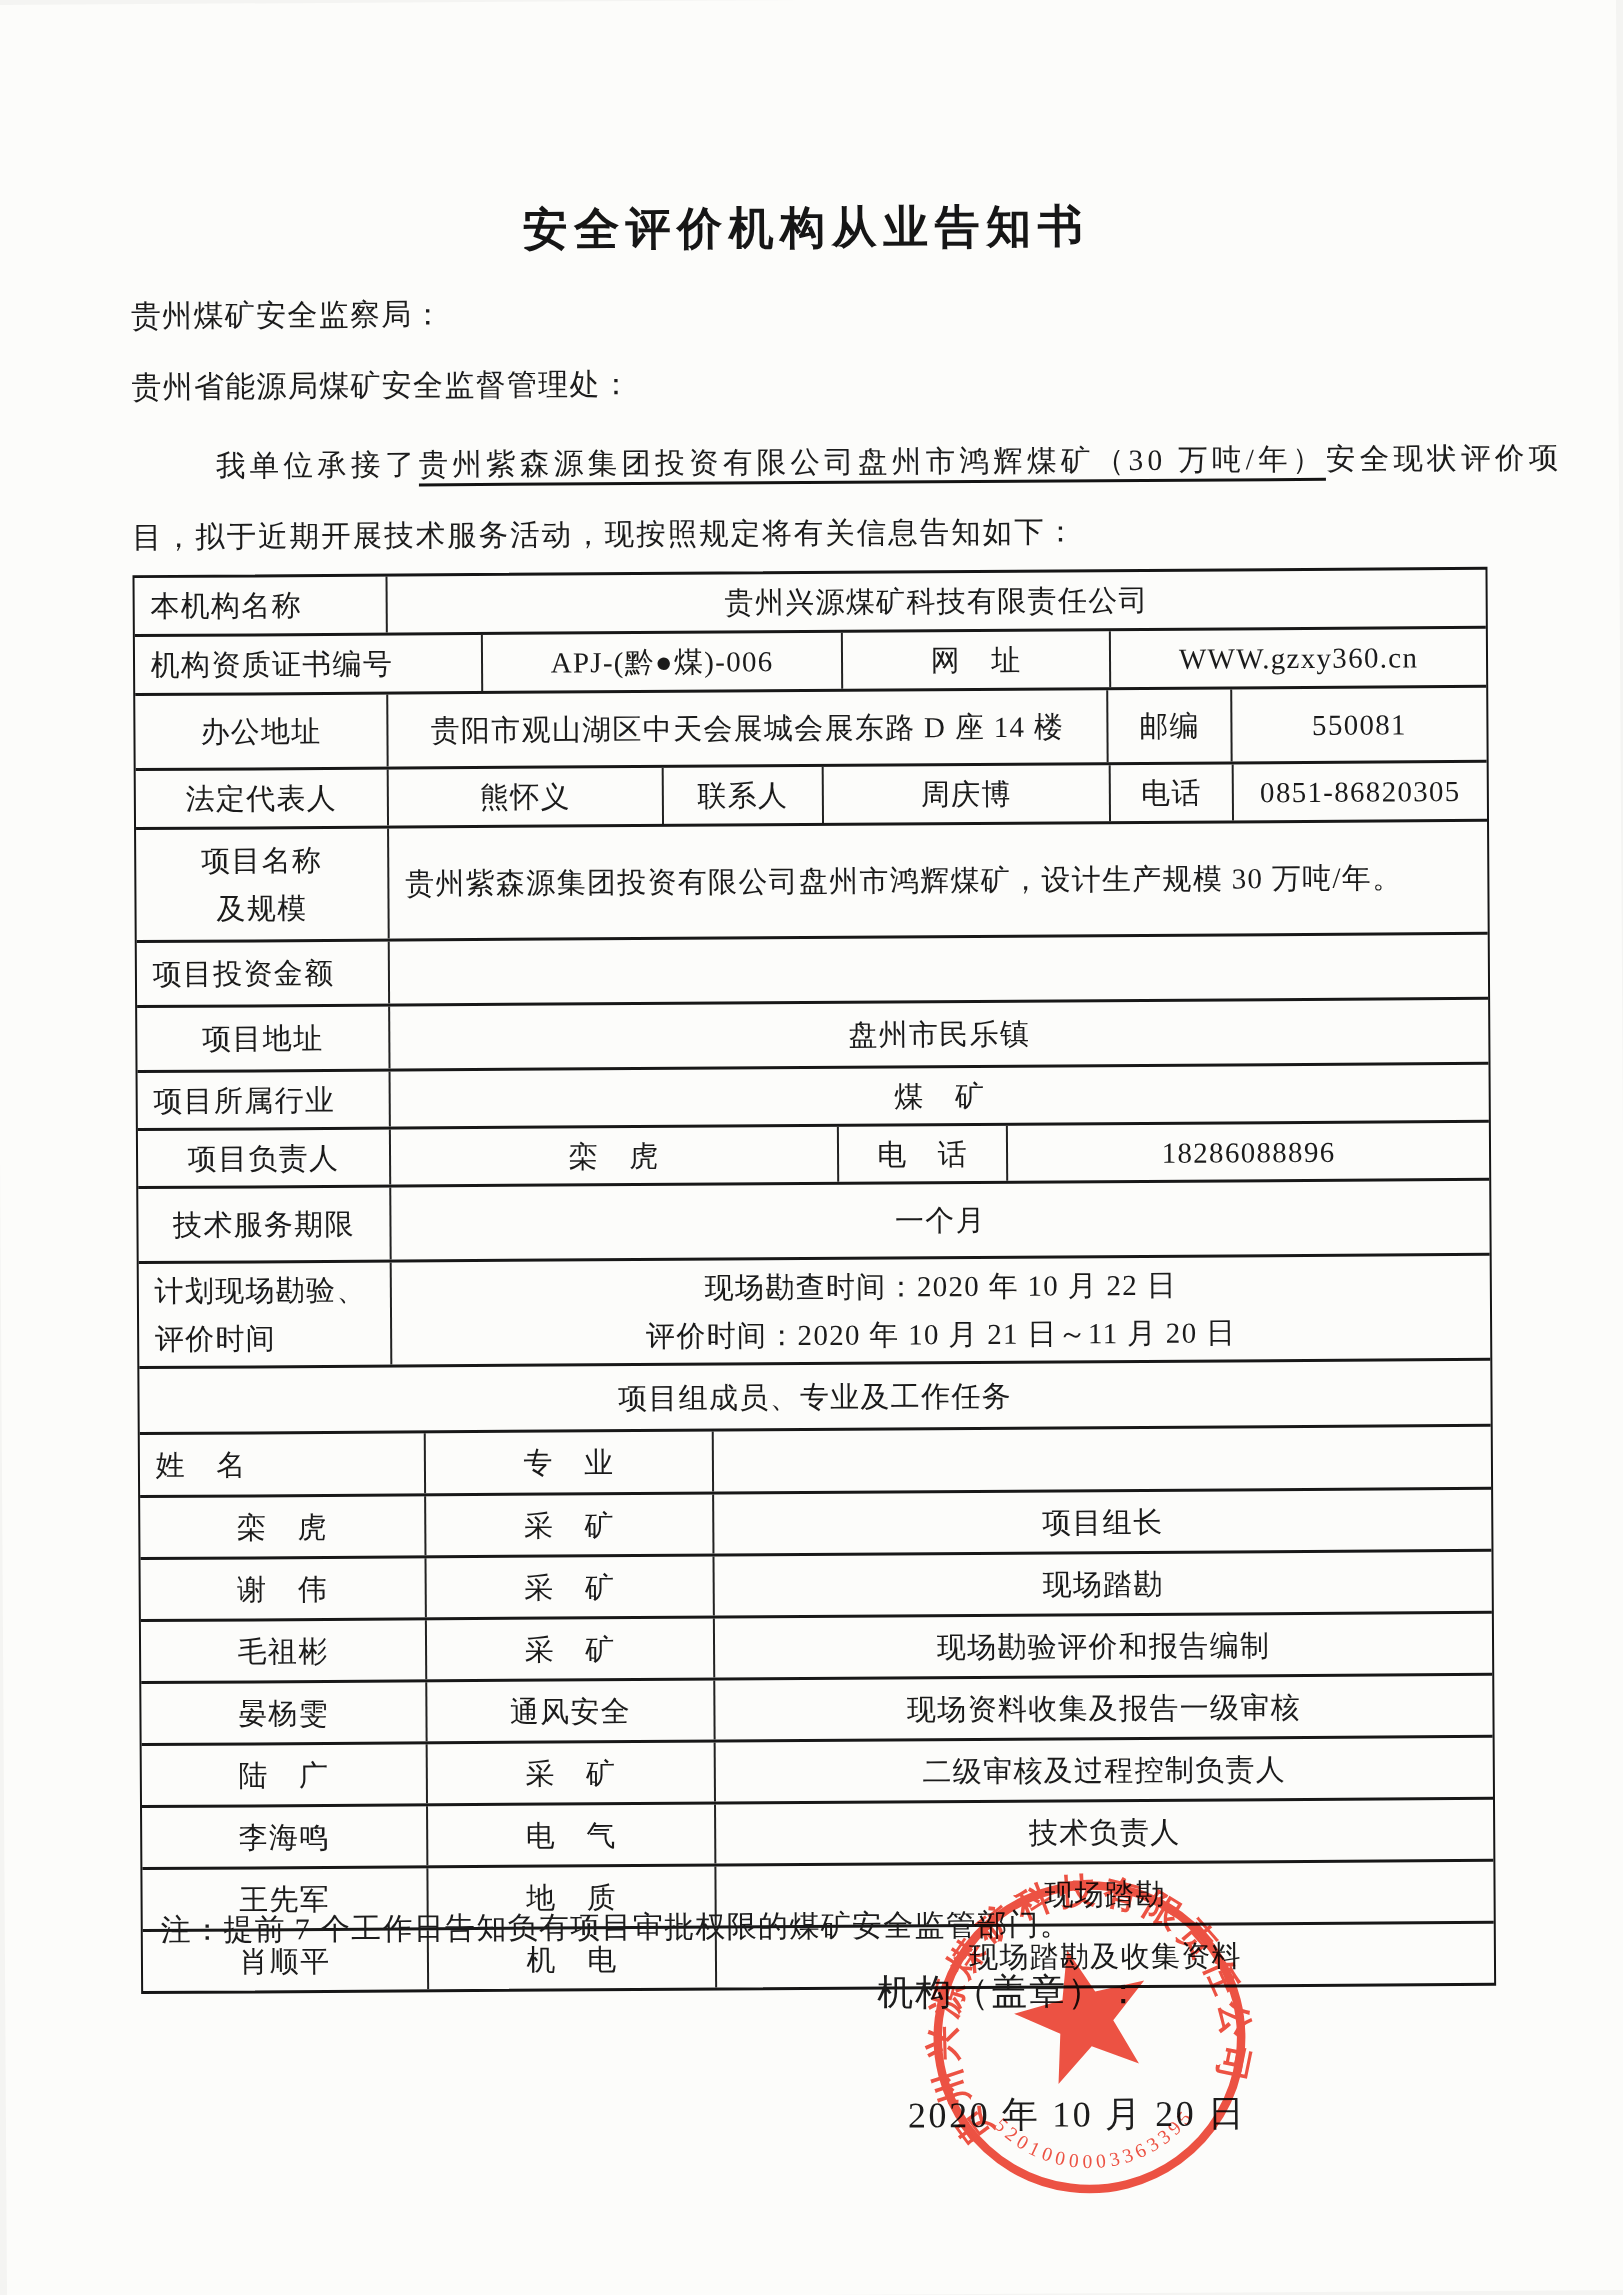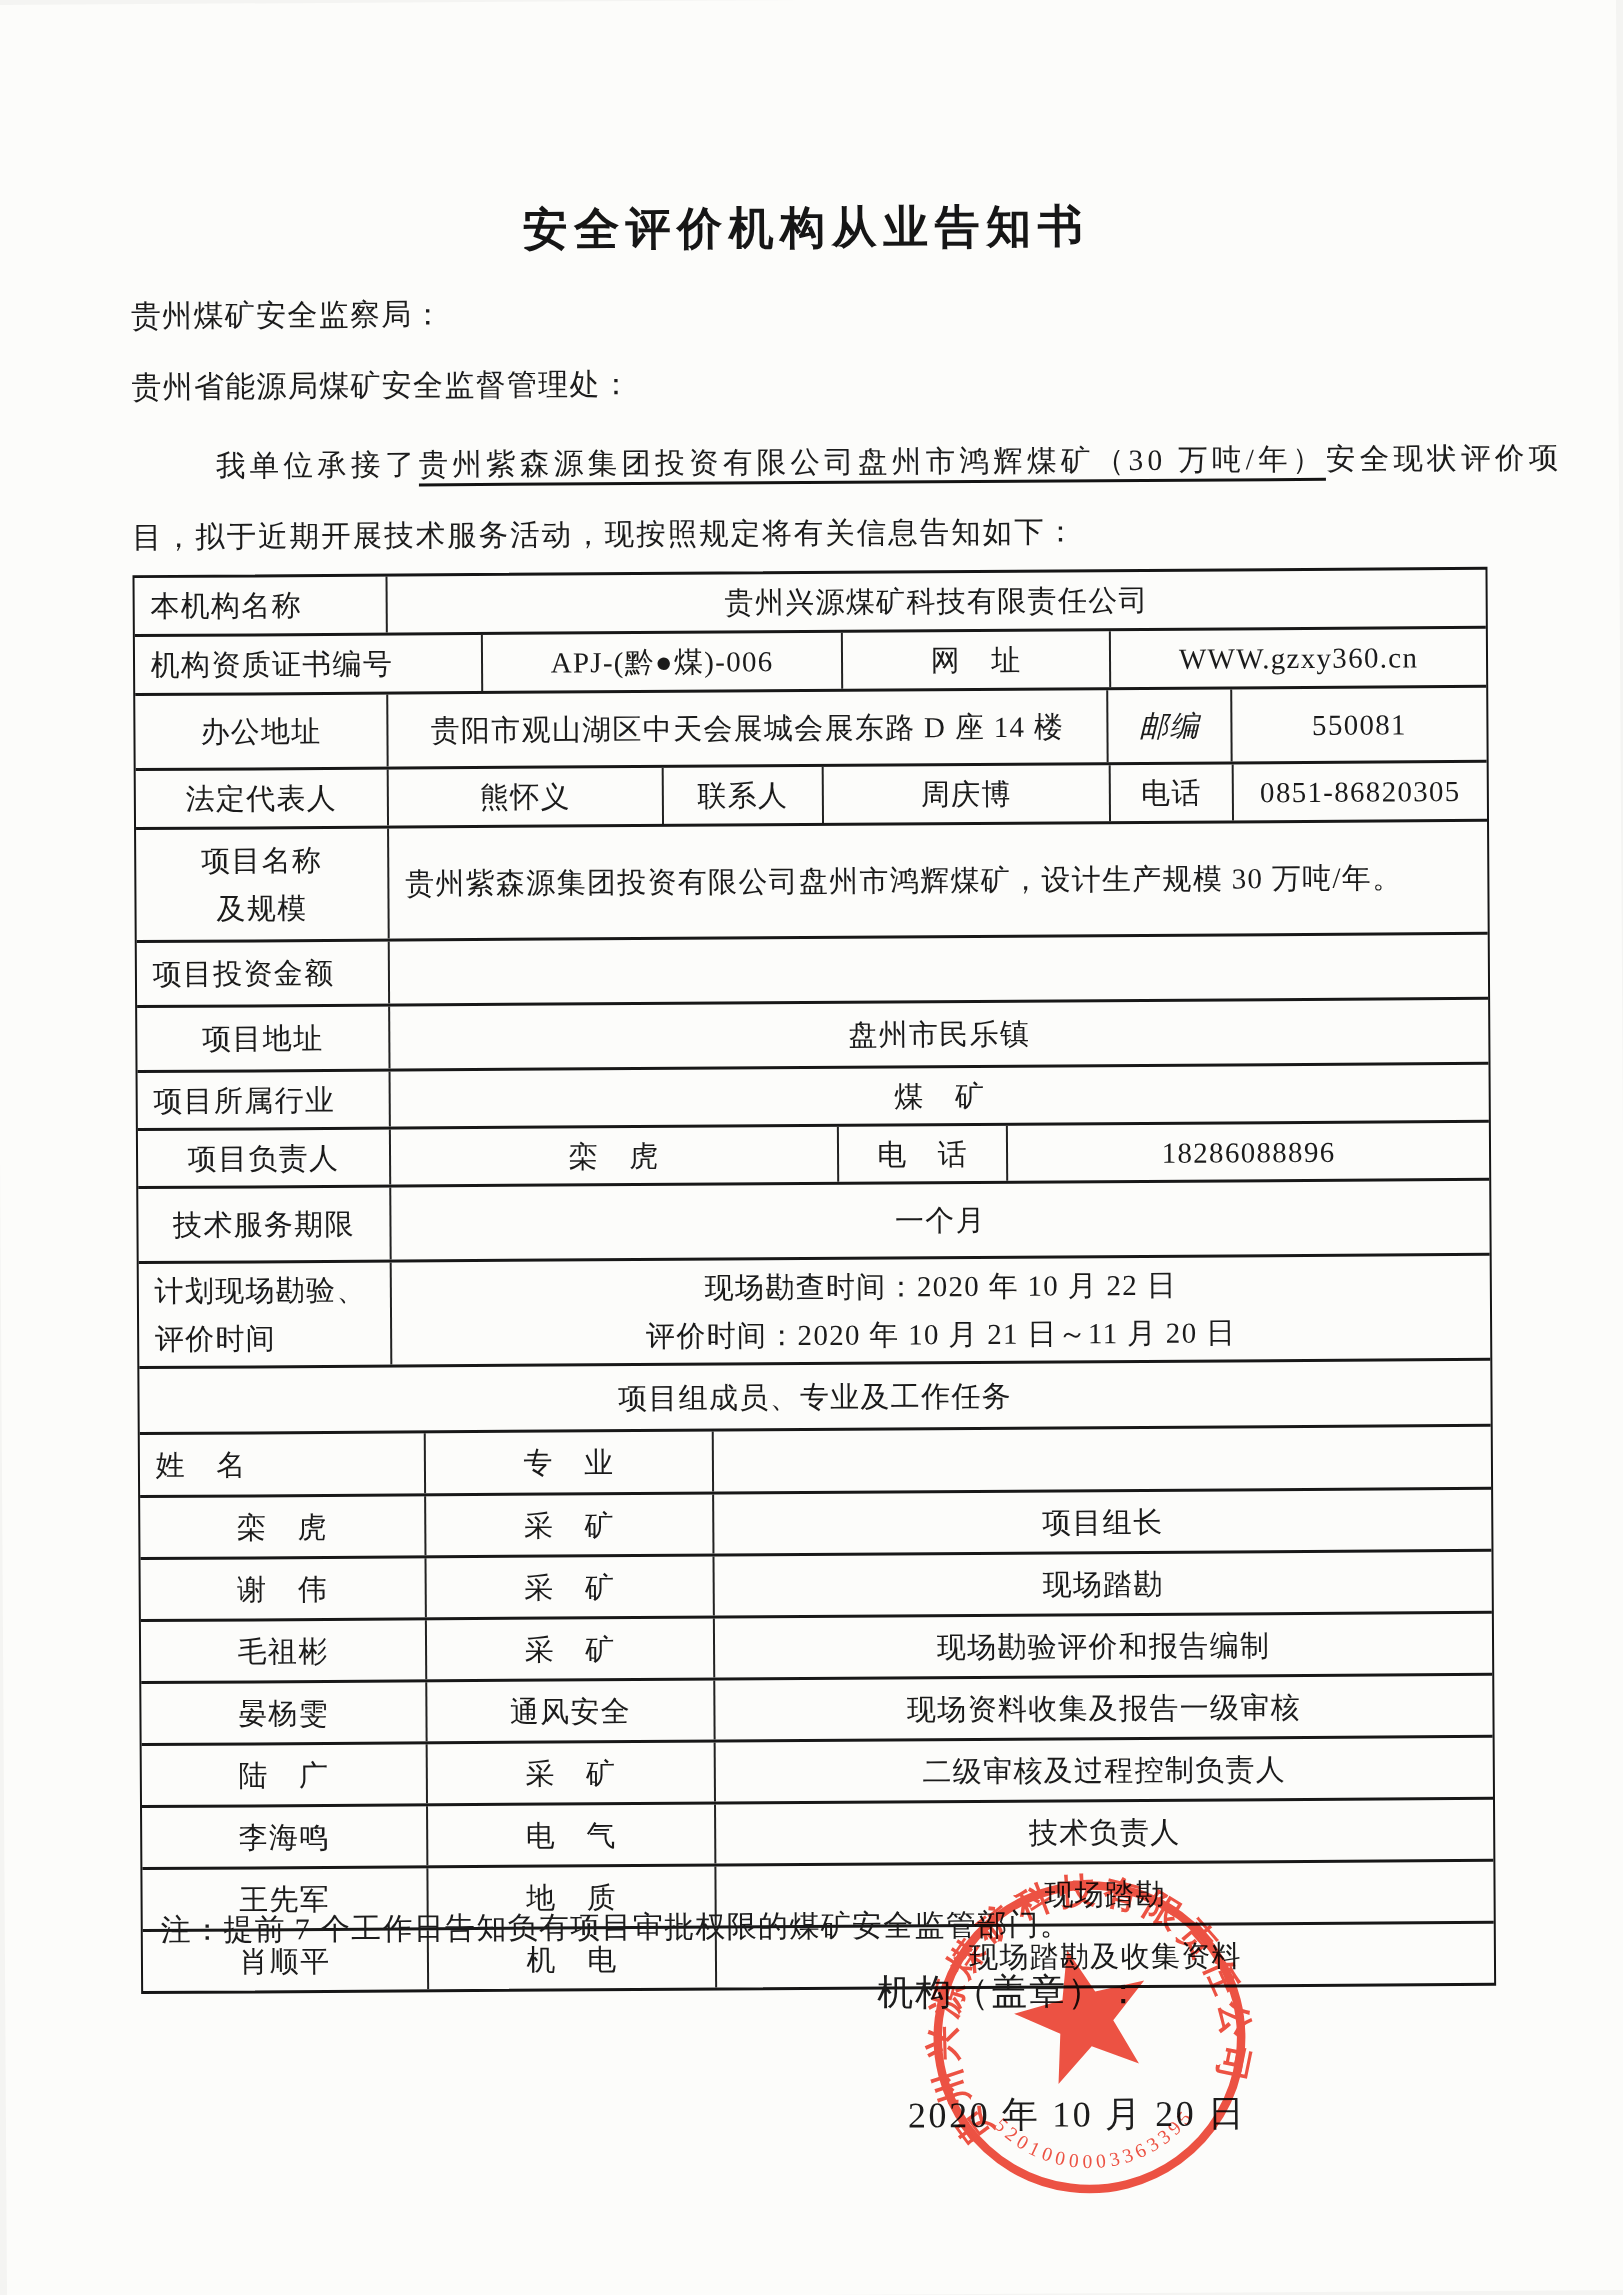--- a/index.html
+++ b/index.html
@@ -100,21 +100,21 @@
       </div>
       <div class="trow" style="height: 56px;">
         <div class="cell a-l" style="width: 348px;">机构资质证书编号</div>
         <div class="cell a-c" style="width: 360px;">APJ-(黔●煤)-006</div>
         <div class="cell a-c" style="width: 268px;">网　址</div>
         <div class="cell a-c" style="width: 374px;">WWW.gzxy360.cn</div>
       </div>
       <div class="trow" style="height: 72px;">
         <div class="cell a-c" style="width: 253px;">办公地址</div>
         <div class="cell a-c" style="width: 720px;">贵阳市观山湖区中天会展城会展东路 D 座 14 楼</div>
-        <div class="cell a-c" style="width: 124px; font-style: italic;">邮编</div>
+        <div class="cell a-c" style="width: 124px;">邮编</div>
         <div class="cell a-c" style="width: 253px;">550081</div>
       </div>
       <div class="trow" style="height: 56px;">
         <div class="cell a-c" style="width: 253px;">法定代表人</div>
         <div class="cell a-c" style="width: 275px;">熊怀义</div>
         <div class="cell a-c" style="width: 160px;">联系人</div>
         <div class="cell a-c" style="width: 287px;">周庆博</div>
         <div class="cell a-c" style="width: 123px; text-align: right;">电话</div>
         <div class="cell a-c" style="width: 253px;">0851-86820305</div>
       </div>

